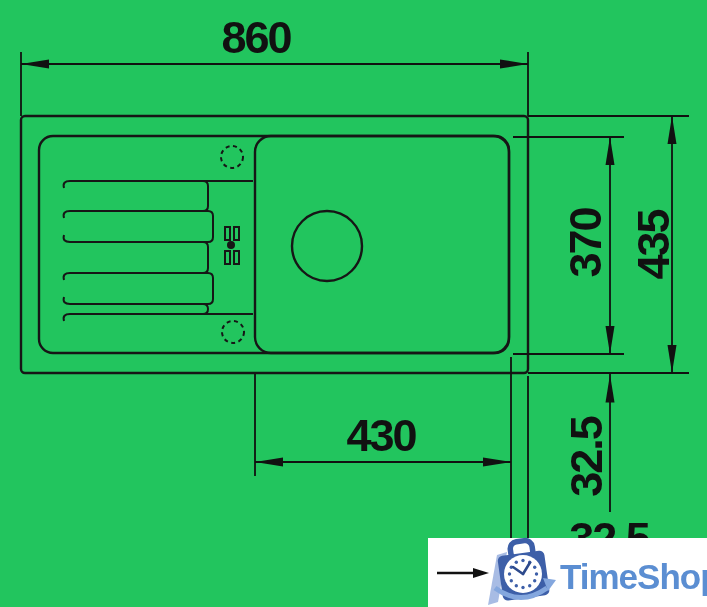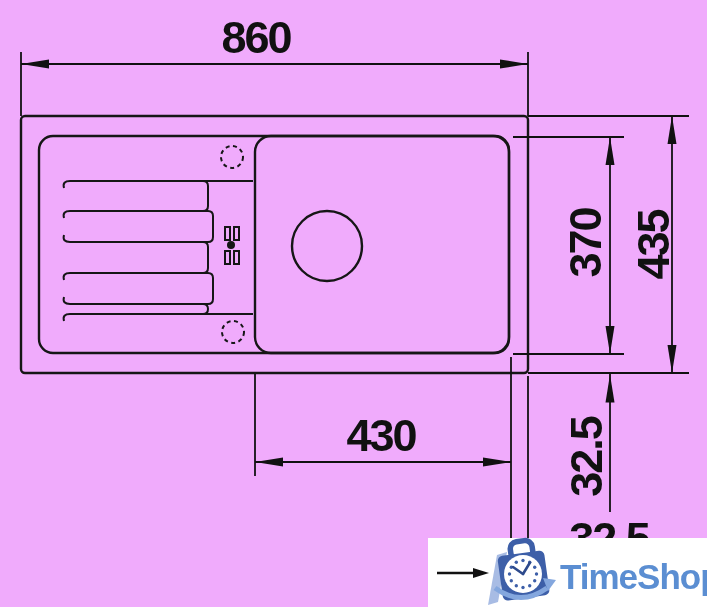--- a/index.html
+++ b/index.html
@@ -1,16 +1,16 @@
 <!DOCTYPE html>
 <html><head>
 <meta charset="utf-8">
 <style>
   html,body{margin:0;padding:0;background:#ffffff;}
-  .canvas{position:relative;width:707px;height:607px;background:#f0abfc;overflow:hidden;
+  .canvas{position:relative;width:707px;height:607px;background:#22c55e;overflow:hidden;
           font-family:"Liberation Sans", sans-serif;}
   svg{display:block;}
   .sink-line{stroke:#161616;stroke-width:2.4;fill:none;}
   .thin-line{stroke:#161616;stroke-width:2;fill:none;}
   .dash-circle{stroke:#161616;stroke-width:2;fill:none;stroke-dasharray:4 3.5;}
   .dim-line{stroke:#111111;stroke-width:1.8;fill:none;}
   .dim-arrow{fill:#111111;stroke:none;}
   .dim-text{font-family:"Liberation Sans", sans-serif;font-weight:bold;font-size:45px;
             fill:#111111;letter-spacing:-2px;}
   .logo-text{font-family:"Liberation Sans", sans-serif;font-weight:bold;font-size:35px;

